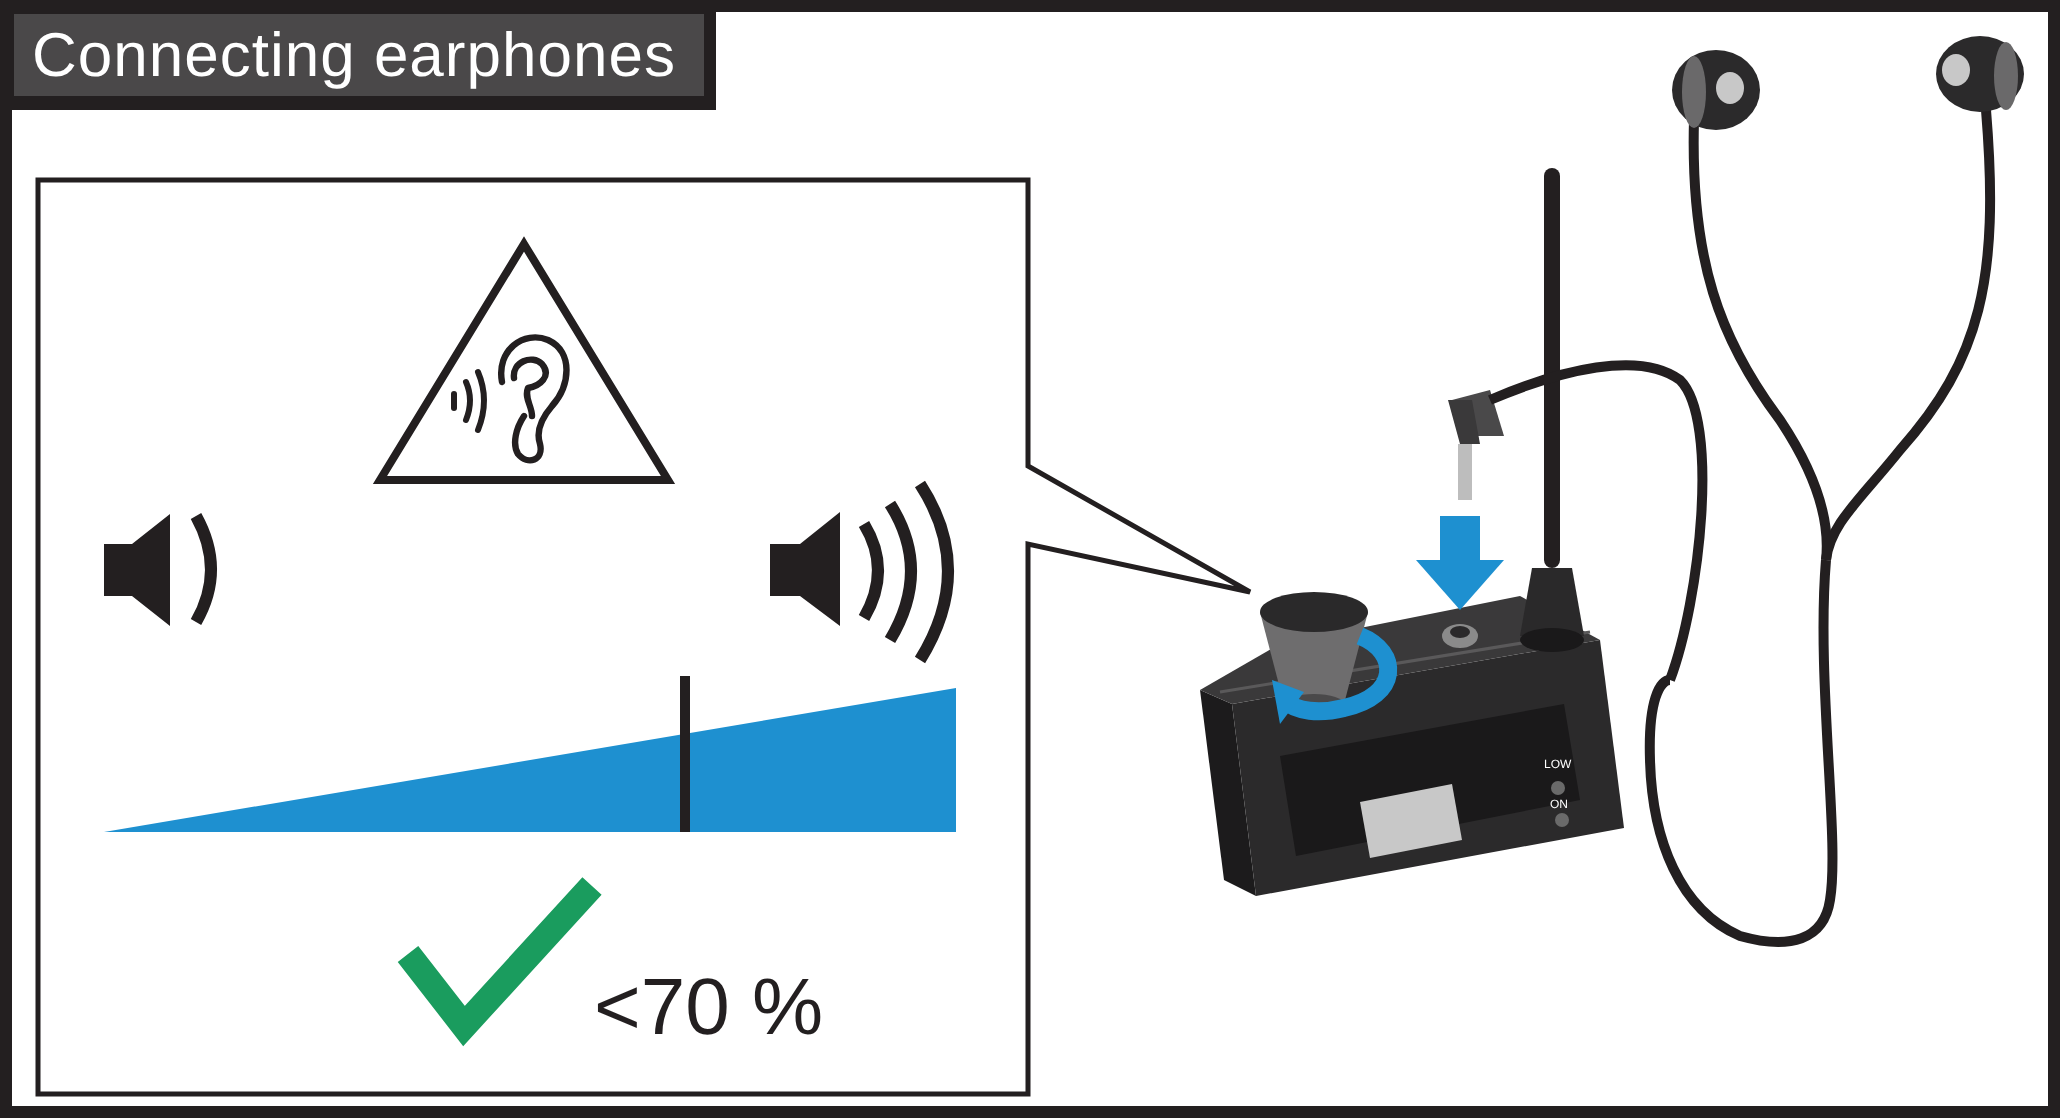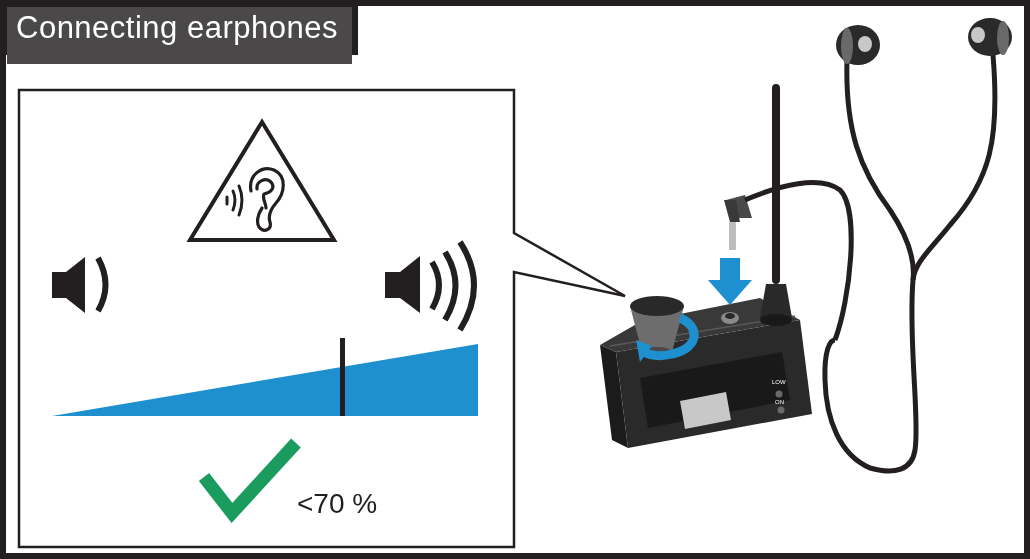--- a/index.html
+++ b/index.html
@@ -1,21 +1,21 @@
 <!DOCTYPE html>
 <html><head>
 <meta charset="utf-8">
 <style>
   html, body { margin: 0; padding: 0; background: #ffffff; }
   body { width: 1030px; height: 559px; position: relative; overflow: hidden; font-family: "Liberation Sans", "DejaVu Sans", sans-serif; }
   .frame { position: absolute; left: 0; top: 0; width: 1030px; height: 559px; box-sizing: border-box; border: 6px solid #231f20; background: #ffffff; }
   .title-tab { position: absolute; left: 0; top: 0; width: 358px; height: 55px; background: #231f20; }
-  .title-inner { position: absolute; left: 7px; top: 7px; width: 345px; height: 57px; background: #4a4849; color: #ffffff; font-size: 31px; line-height: 41px; padding-left: 9px; box-sizing: border-box; letter-spacing: 0.5px; white-space: nowrap; }
+  .title-inner { position: absolute; left: 7px; top: 7px; width: 345px; height: 41px; background: #4a4849; color: #ffffff; font-size: 31px; line-height: 41px; padding-left: 9px; box-sizing: border-box; letter-spacing: 0.5px; white-space: nowrap; }
   .art { position: absolute; left: 0; top: 0; width: 1030px; height: 559px; }
-  .pct { position: absolute; left: 297px; top: 487px; font-size: 28px; color: #231f20; line-height: 34px; white-space: nowrap; }
+  .pct { position: absolute; left: 297px; top: 487px; font-size: 40px; color: #231f20; line-height: 34px; white-space: nowrap; }
 </style>
 </head>
 <body>
 
 <div class="frame"></div>
 
 <svg class="art" viewBox="0 0 1030 559" xmlns="http://www.w3.org/2000/svg">
 
   <g>
     <path d="M19 90 L514 90 L514 233 L625 296 L514 272 L514 547 L19 547 Z" fill="#ffffff" stroke="#231f20" stroke-width="2.5" stroke-linejoin="miter"></path>

